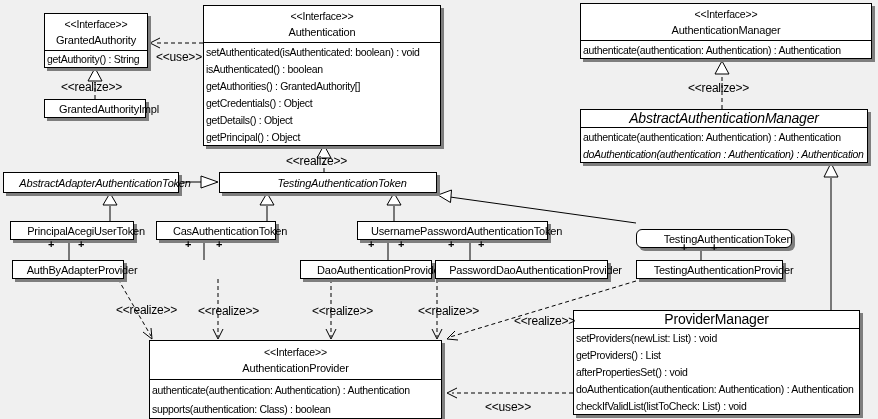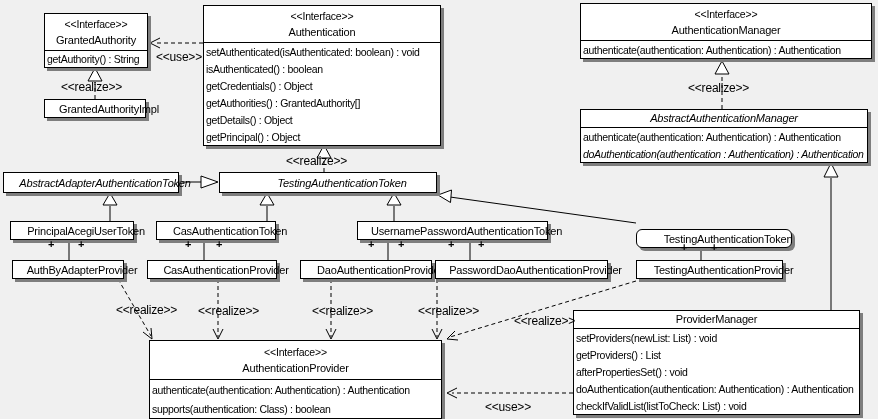--- a/index.html
+++ b/index.html
@@ -4,21 +4,21 @@
 <style>
   html,body{margin:0;padding:0;}
   #canvas{position:relative;width:878px;height:419px;background:#f0f0f0;overflow:hidden;
           font-family:"Liberation Sans",sans-serif;color:#000;}
   #wires{position:absolute;left:0;top:0;z-index:1;}
   .cls{position:absolute;z-index:2;background:#fff;border:1px solid #000;box-sizing:border-box;
        box-shadow:3px 3px 0 #7e7e7e;}
   .hdr{padding:3px 2px 2px;}
   .stereo{font-size:10.5px;line-height:15px;text-align:center;letter-spacing:-0.2px;white-space:nowrap;}
   .cname{font-size:11px;line-height:16px;text-align:center;letter-spacing:-0.2px;white-space:nowrap;}
-  .title{font-size:11px;line-height:17px;text-align:center;letter-spacing:-0.2px;white-space:nowrap;}
+  .title{font-size:14px;line-height:17px;text-align:center;letter-spacing:-0.2px;white-space:nowrap;}
   .sect{border-top:1px solid #000;}
   .m{font-size:10.5px;letter-spacing:-0.3px;white-space:nowrap;padding:0 2px;
      display:flex;align-items:center;height:17px;}
   .simple{display:flex;align-items:center;justify-content:center;font-size:11px;
           letter-spacing:-0.2px;white-space:nowrap;padding-left:28px;}
   .it{font-style:italic;}
   .lbl{position:absolute;z-index:3;font-size:12px;letter-spacing:-0.2px;white-space:nowrap;}
   .plus{position:absolute;z-index:3;font-size:11px;font-weight:bold;}
 
   #granted-authority{left:44px;top:13px;width:104px;}
@@ -156,22 +156,22 @@
   <div class="cls simple" id="granted-authority-impl">GrantedAuthorityImpl</div>
 
   <div class="cls" id="authentication">
     <div class="hdr">
       <div class="stereo">&lt;&lt;Interface&gt;&gt;</div>
       <div class="cname">Authentication</div>
     </div>
     <div class="sect">
       <div class="m">setAuthenticated(isAuthenticated: boolean) : void</div>
       <div class="m">isAuthenticated() : boolean</div>
+      <div class="m">getAuthorities() : GrantedAuthority[]</div>
       <div class="m">getCredentials() : Object</div>
-      <div class="m">getAuthorities() : GrantedAuthority[]</div>
       <div class="m">getDetails() : Object</div>
       <div class="m">getPrincipal() : Object</div>
     </div>
   </div>
 
   <div class="cls" id="authentication-manager">
     <div class="hdr">
       <div class="stereo">&lt;&lt;Interface&gt;&gt;</div>
       <div class="cname">AuthenticationManager</div>
     </div>
@@ -195,21 +195,20 @@
   <div class="cls simple" id="principal-acegi-user-token">PrincipalAcegiUserToken</div>
 
   <div class="cls simple" id="cas-authentication-token">CasAuthenticationToken</div>
 
   <div class="cls simple" id="username-password-authentication-token">UsernamePasswordAuthenticationToken</div>
 
   <div class="cls simple" id="testing-authentication-token">TestingAuthenticationToken</div>
 
   <div class="cls simple" id="auth-by-adapter-provider">AuthByAdapterProvider</div>
 
-  <div class="cls simple" id="cas-authentication-provider">CasAuthenticationProvider</div>
 
   <div class="cls simple" id="dao-authentication-provider">DaoAuthenticationProvider</div>
 
   <div class="cls simple" id="password-dao-authentication-provider">PasswordDaoAuthenticationProvider</div>
 
   <div class="cls simple" id="testing-authentication-provider">TestingAuthenticationProvider</div>
 
   <div class="cls" id="authentication-provider">
     <div class="hdr">
       <div class="stereo">&lt;&lt;Interface&gt;&gt;</div>

